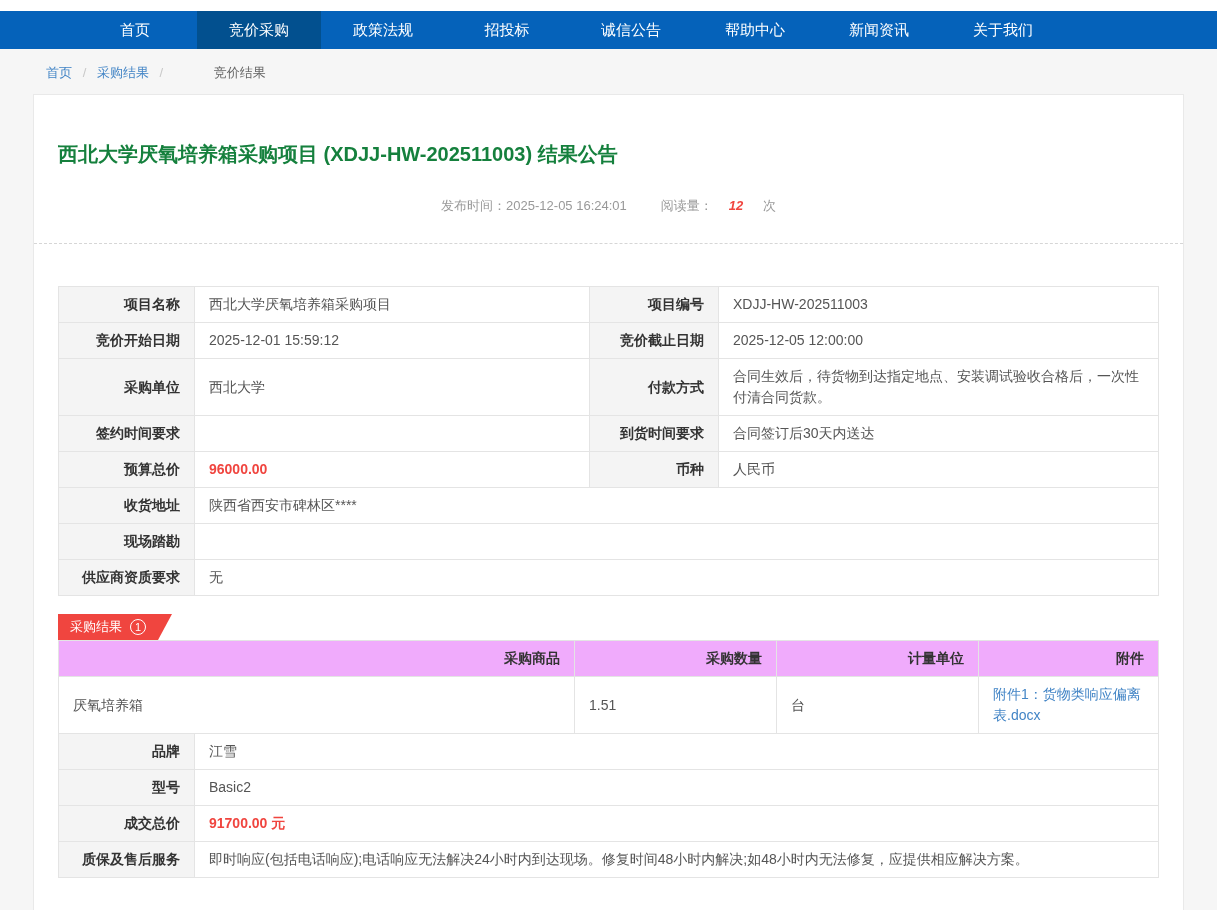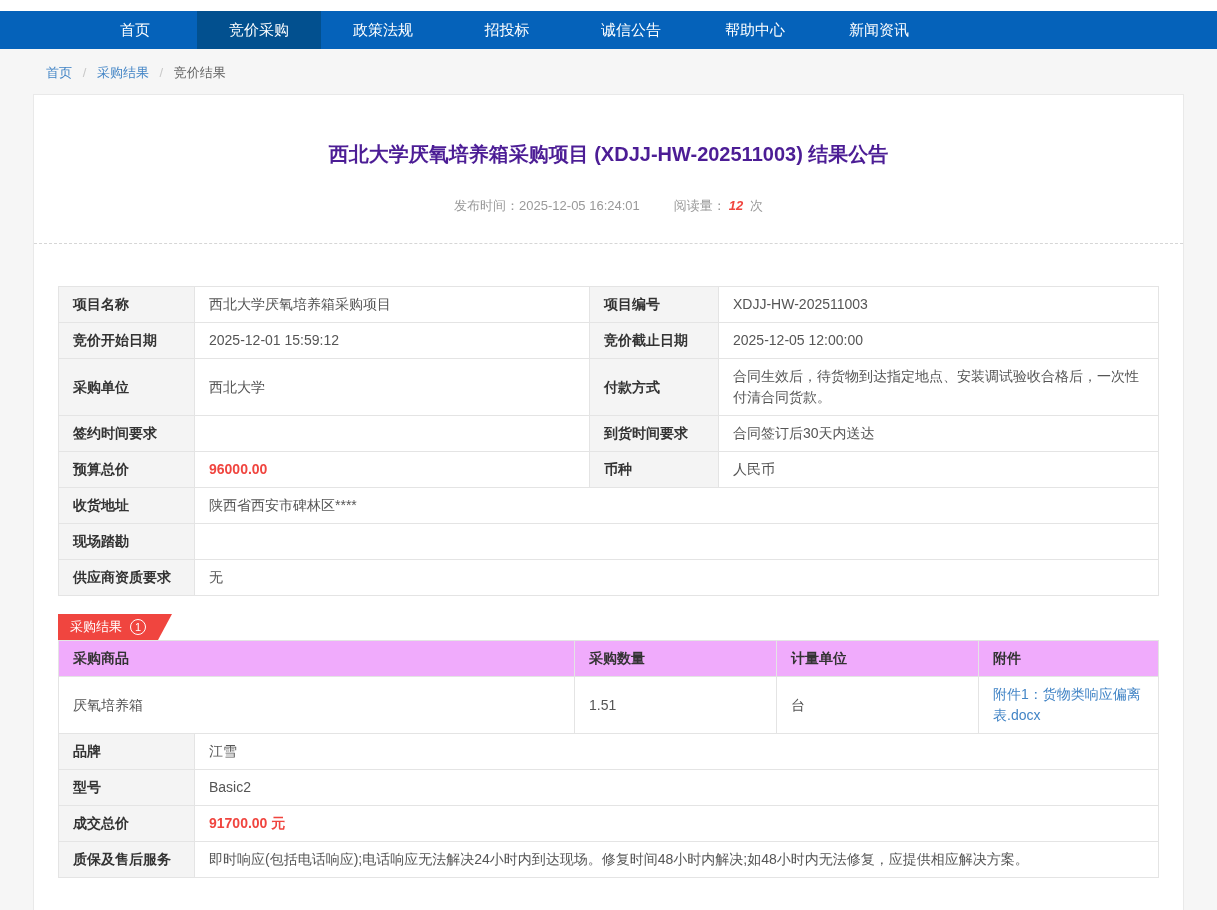--- a/index.html
+++ b/index.html
@@ -28,47 +28,47 @@
   .nav-inner{display:flex;margin-left:73px;height:38px;}
   .nav-item{
     width:124px;height:38px;line-height:38px;text-align:center;
     color:#ffffff;font-size:15px;cursor:pointer;text-decoration:none;display:block;
   }
   .nav-item.active{background:var(--nav-active-bg);}
   
   .breadcrumb{padding:15px 0 12px 46px;font-size:13px;color:#666;}
   .breadcrumb a{color:var(--link);text-decoration:none;cursor:pointer;}
   .breadcrumb .sep{color:#c8c8c8;margin:0 7px;}
-  .breadcrumb .current{color:#666;}
+  .breadcrumb .current{color:#666;margin-left:40px;}
   
   .card{
     margin:0 33px;background:#ffffff;border:1px solid #e9e9e9;
     min-height:832px;
   }
   .card-head{padding:46px 24px 0;}
   .title{
-    margin:0 0 30px;text-align:center;font-size:20px;font-weight:bold;
-    color:#4c1d95;line-height:26px;
+    margin:0 0 30px;text-align:left;font-size:20px;font-weight:bold;
+    color:#15803d;line-height:26px;
   }
   .meta{
     text-align:center;font-size:13px;color:var(--muted);line-height:18px;
   }
-  .meta .views{color:var(--red);font-weight:bold;margin:0 3px;}
+  .meta .views{color:var(--red);font-weight:bold;margin:0 16px;}
   .meta .gap{display:inline-block;width:34px;}
   .dashed{border-top:1px dashed #d6d6d6;margin-top:28px;}
   .card-body{padding:0 24px;}
   
   table{border-collapse:collapse;width:100%;table-layout:fixed;}
   td,th{
     border:1px solid var(--border);
     font-size:14px;padding:7px 14px;line-height:21px;
     color:var(--value);text-align:left;vertical-align:middle;
     word-break:break-all;
   }
-  td.label,th{font-weight:bold;color:#333;}
+  td.label,th{font-weight:bold;color:#333;text-align:right;}
   td.label{background:var(--label-bg);}
   .info-table{margin-top:42px;}
   .price{color:var(--red);font-weight:bold;}
   
   .badge{
     margin-top:18px;
     display:inline-flex;align-items:center;
     height:26px;background:var(--red);color:#fff;font-size:13px;
     padding:0 26px 0 12px;
     clip-path:polygon(0 0,100% 0,calc(100% - 14px) 100%,0 100%);
@@ -89,20 +89,21 @@
 
 <nav class="navbar">
   <div class="nav-inner">
     <a class="nav-item">首页</a>
     <a class="nav-item active">竞价采购</a>
     <a class="nav-item">政策法规</a>
     <a class="nav-item">招投标</a>
     <a class="nav-item">诚信公告</a>
     <a class="nav-item">帮助中心</a>
     <a class="nav-item">新闻资讯</a>
+    <a class="nav-item">关于我们</a>
   </div>
 </nav>
 
 <div class="breadcrumb">
   <a>首页</a>
   <span class="sep">/</span>
   <a>采购结果</a>
   <span class="sep">/</span>
   <span class="current">竞价结果</span>
 </div>

